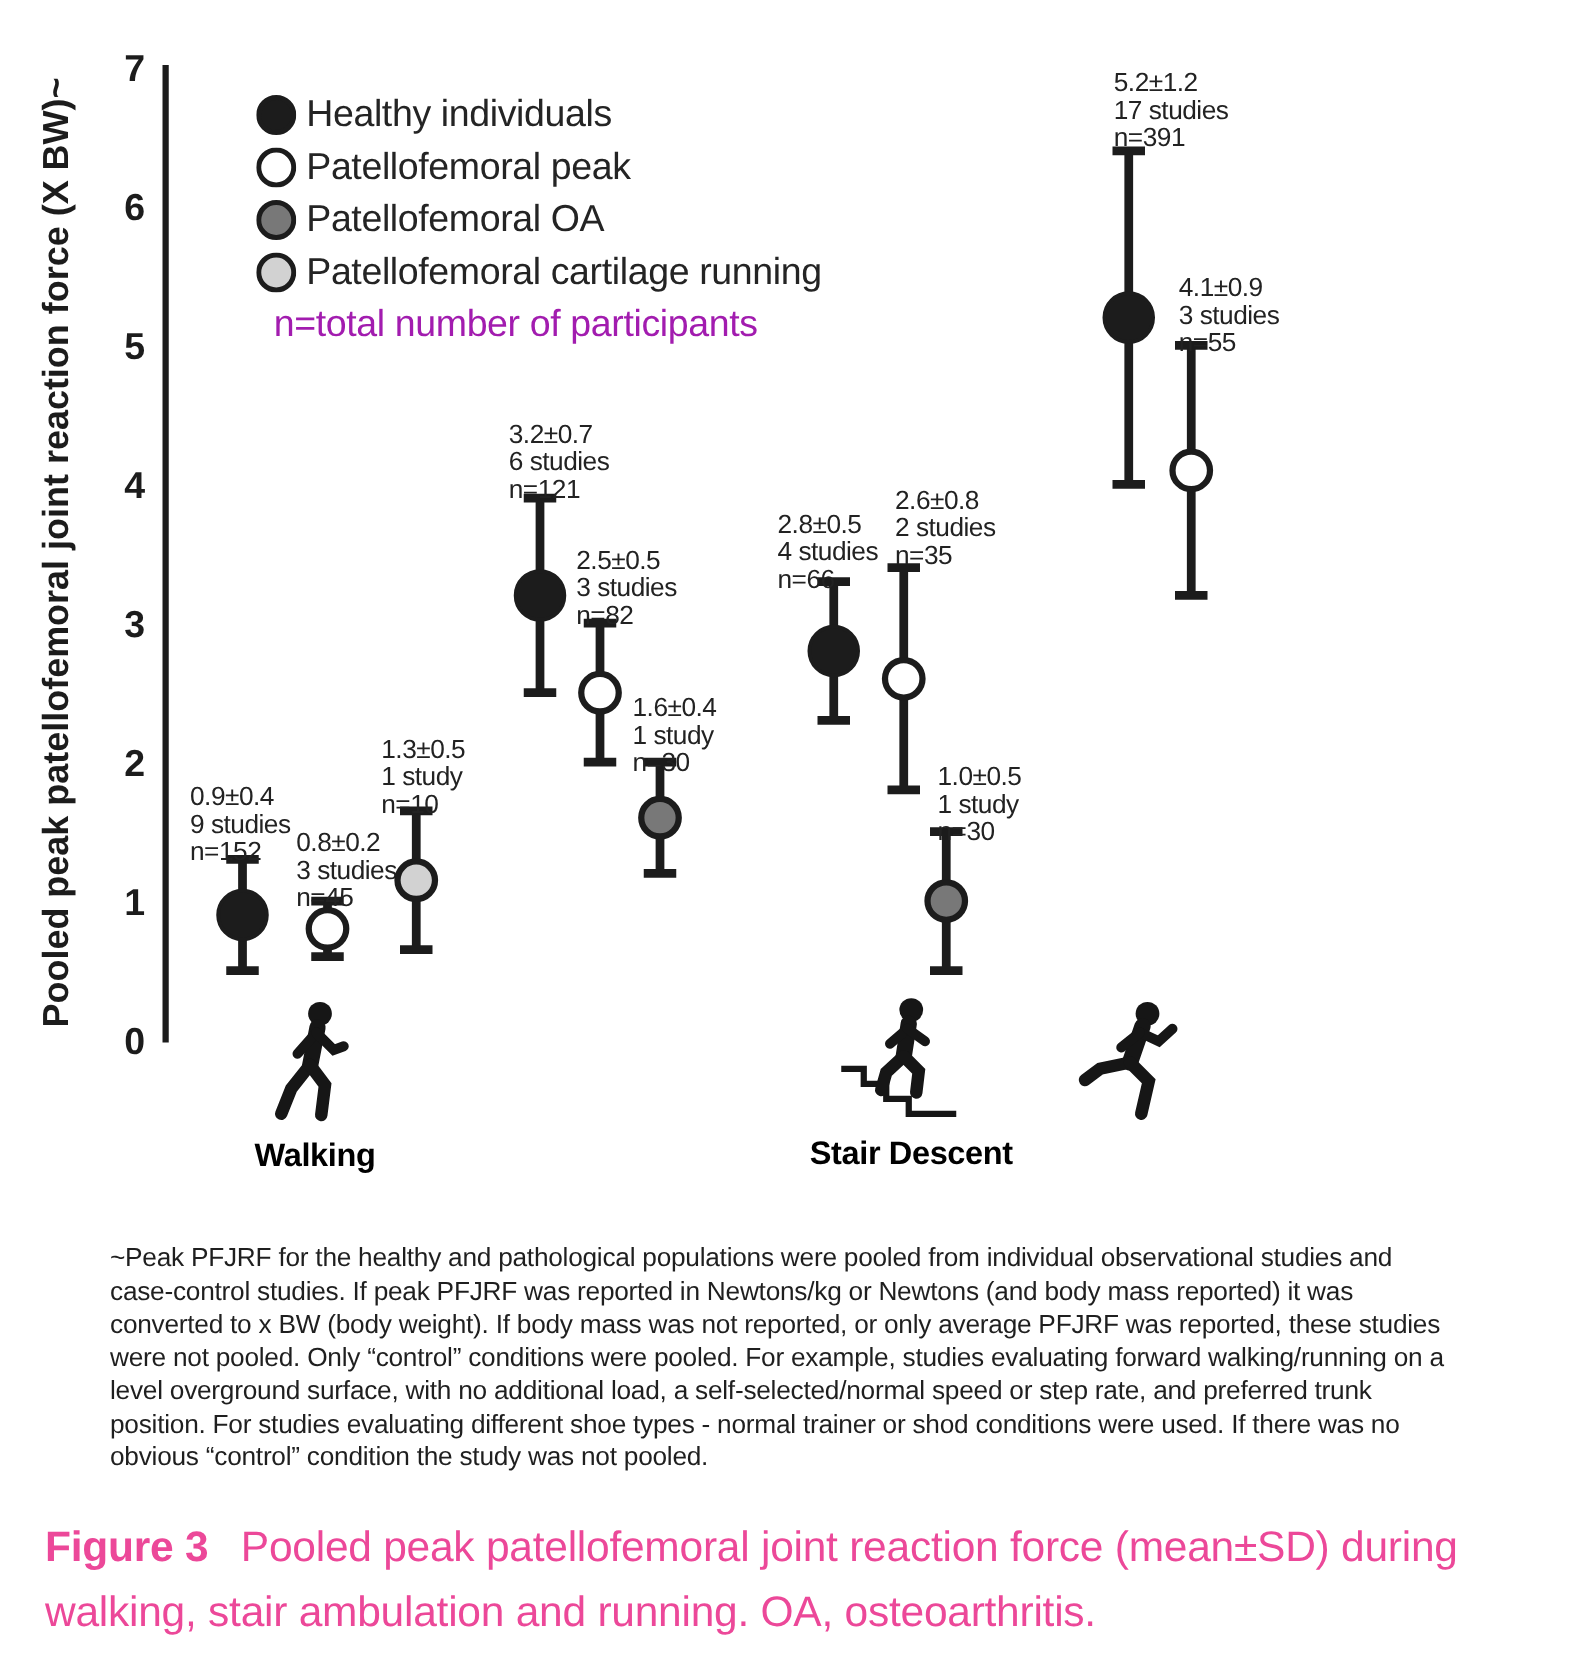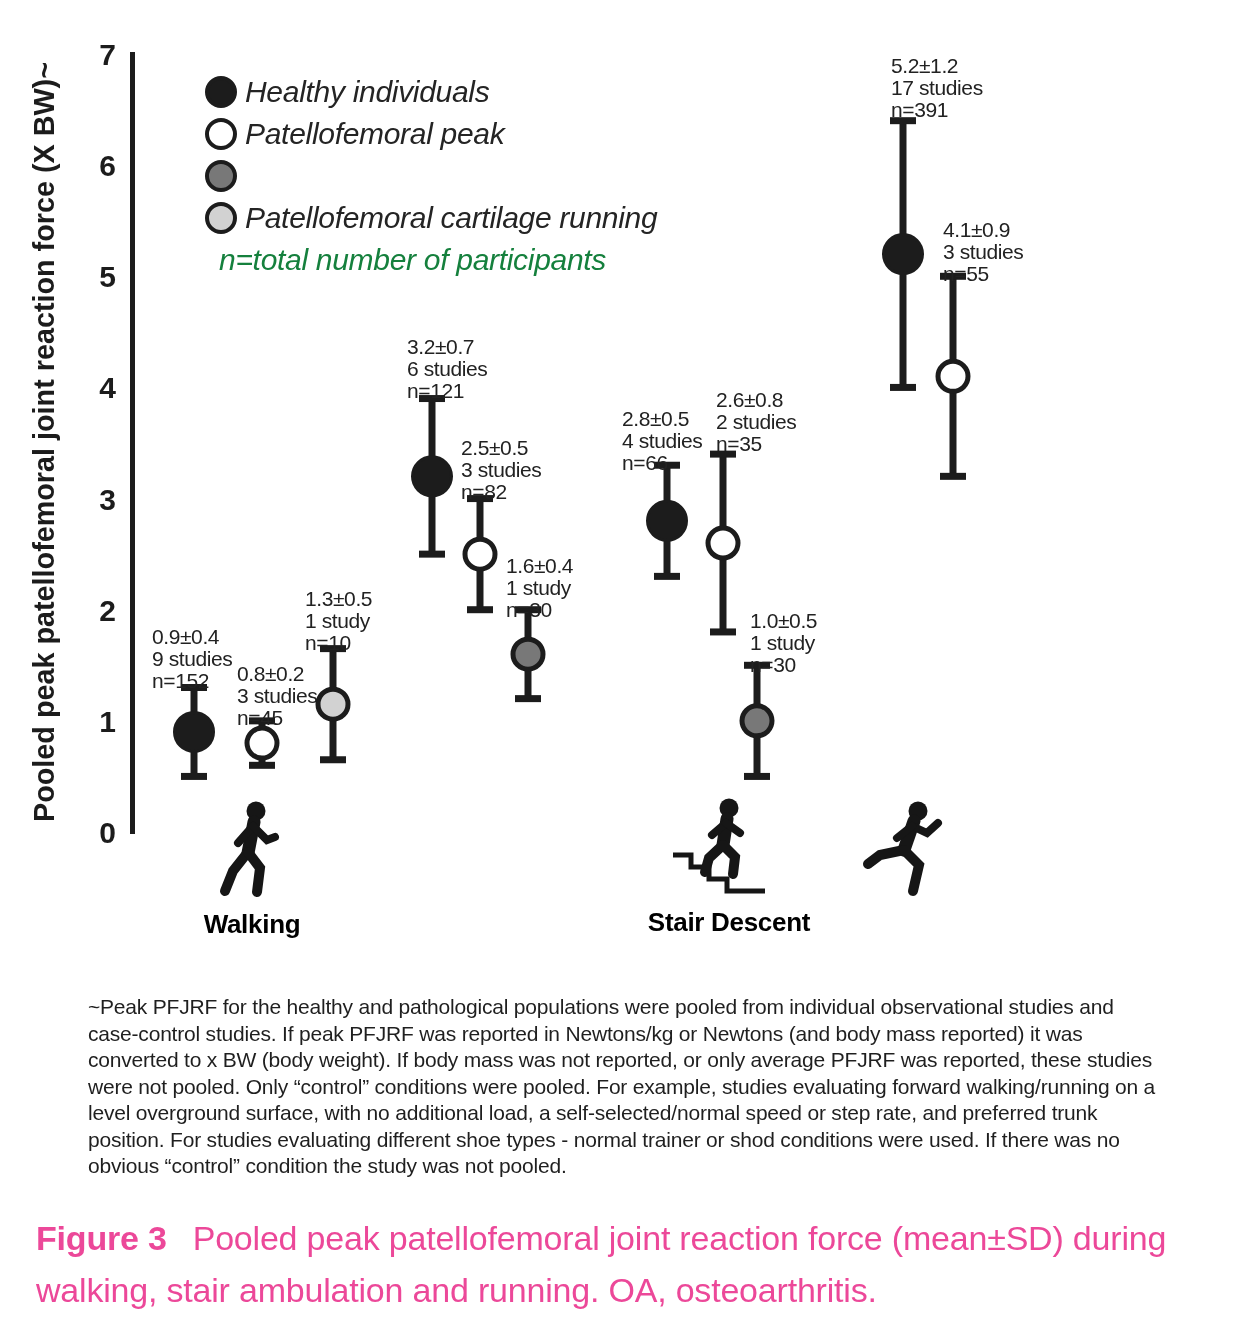--- a/index.html
+++ b/index.html
@@ -2,26 +2,26 @@
 <html><head>
 <meta charset="utf-8">
 <style>
   html,body{margin:0;padding:0;background:#ffffff;}
   .fig{position:relative;width:1256px;height:1330px;background:#ffffff;
        font-family:"Liberation Sans",sans-serif;overflow:hidden;}
   #plot{position:absolute;left:0;top:0;}
   .tick{font-family:"Liberation Sans",sans-serif;font-size:30px;font-weight:bold;fill:#1c1c1c;}
   .ytitle{font-family:"Liberation Sans",sans-serif;font-size:29px;font-weight:bold;fill:#1c1c1c;}
   .ann{font-family:"Liberation Sans",sans-serif;font-size:21px;fill:#222222;letter-spacing:-0.4px;}
-  .legend{position:absolute;left:205px;top:71px;width:600px;font-style:italic;}
+  .legend{position:absolute;left:205px;top:71px;width:600px;}
   .legend-row{display:flex;align-items:center;height:42px;white-space:nowrap;}
   .legend-row .sw{flex:0 0 auto;margin-right:8px;}
   .legend-label{font-size:30px;color:#242424;letter-spacing:-0.3px;}
   .legend-note{margin-left:14px;height:42px;display:flex;align-items:center;
-               font-size:30px;color:#15803d;letter-spacing:-0.3px;white-space:nowrap;}
+               font-size:30px;color:#a21caf;letter-spacing:-0.3px;white-space:nowrap;}
   .activity{position:absolute;width:220px;text-align:center;}
   .activity svg{display:block;margin:0 auto;}
   .activity-label{margin-top:4px;font-size:26px;font-weight:bold;color:#000000;letter-spacing:-0.3px;}
   .footnote{position:absolute;left:88px;top:994px;width:1080px;margin:0;
             font-size:21px;line-height:26.5px;color:#1f1f1f;text-align:left;letter-spacing:-0.2px;}
   .caption{position:absolute;left:36px;top:1212px;width:1140px;margin:0;
            font-size:34px;line-height:52px;color:#ec4899;letter-spacing:-0.2px;}
   .caption b{margin-right:26px;}
 </style>
 </head>
@@ -129,20 +129,21 @@
     <div class="legend-row">
       <svg class="sw" width="32" height="32">
         <circle cx="16" cy="16" r="14" stroke="#1c1c1c" stroke-width="4" fill="#ffffff"></circle>
       </svg>
       <span class="legend-label">Patellofemoral peak</span>
     </div>
     <div class="legend-row">
       <svg class="sw" width="32" height="32">
         <circle cx="16" cy="16" r="14" stroke="#1c1c1c" stroke-width="4" fill="#787878"></circle>
       </svg>
+      <span class="legend-label">Patellofemoral OA</span>
     </div>
     <div class="legend-row">
       <svg class="sw" width="32" height="32">
         <circle cx="16" cy="16" r="14" stroke="#1c1c1c" stroke-width="4" fill="#d2d2d2"></circle>
       </svg>
       <span class="legend-label">Patellofemoral cartilage running</span>
     </div>
     <div class="legend-note">n=total number of participants</div>
   </div>
 

